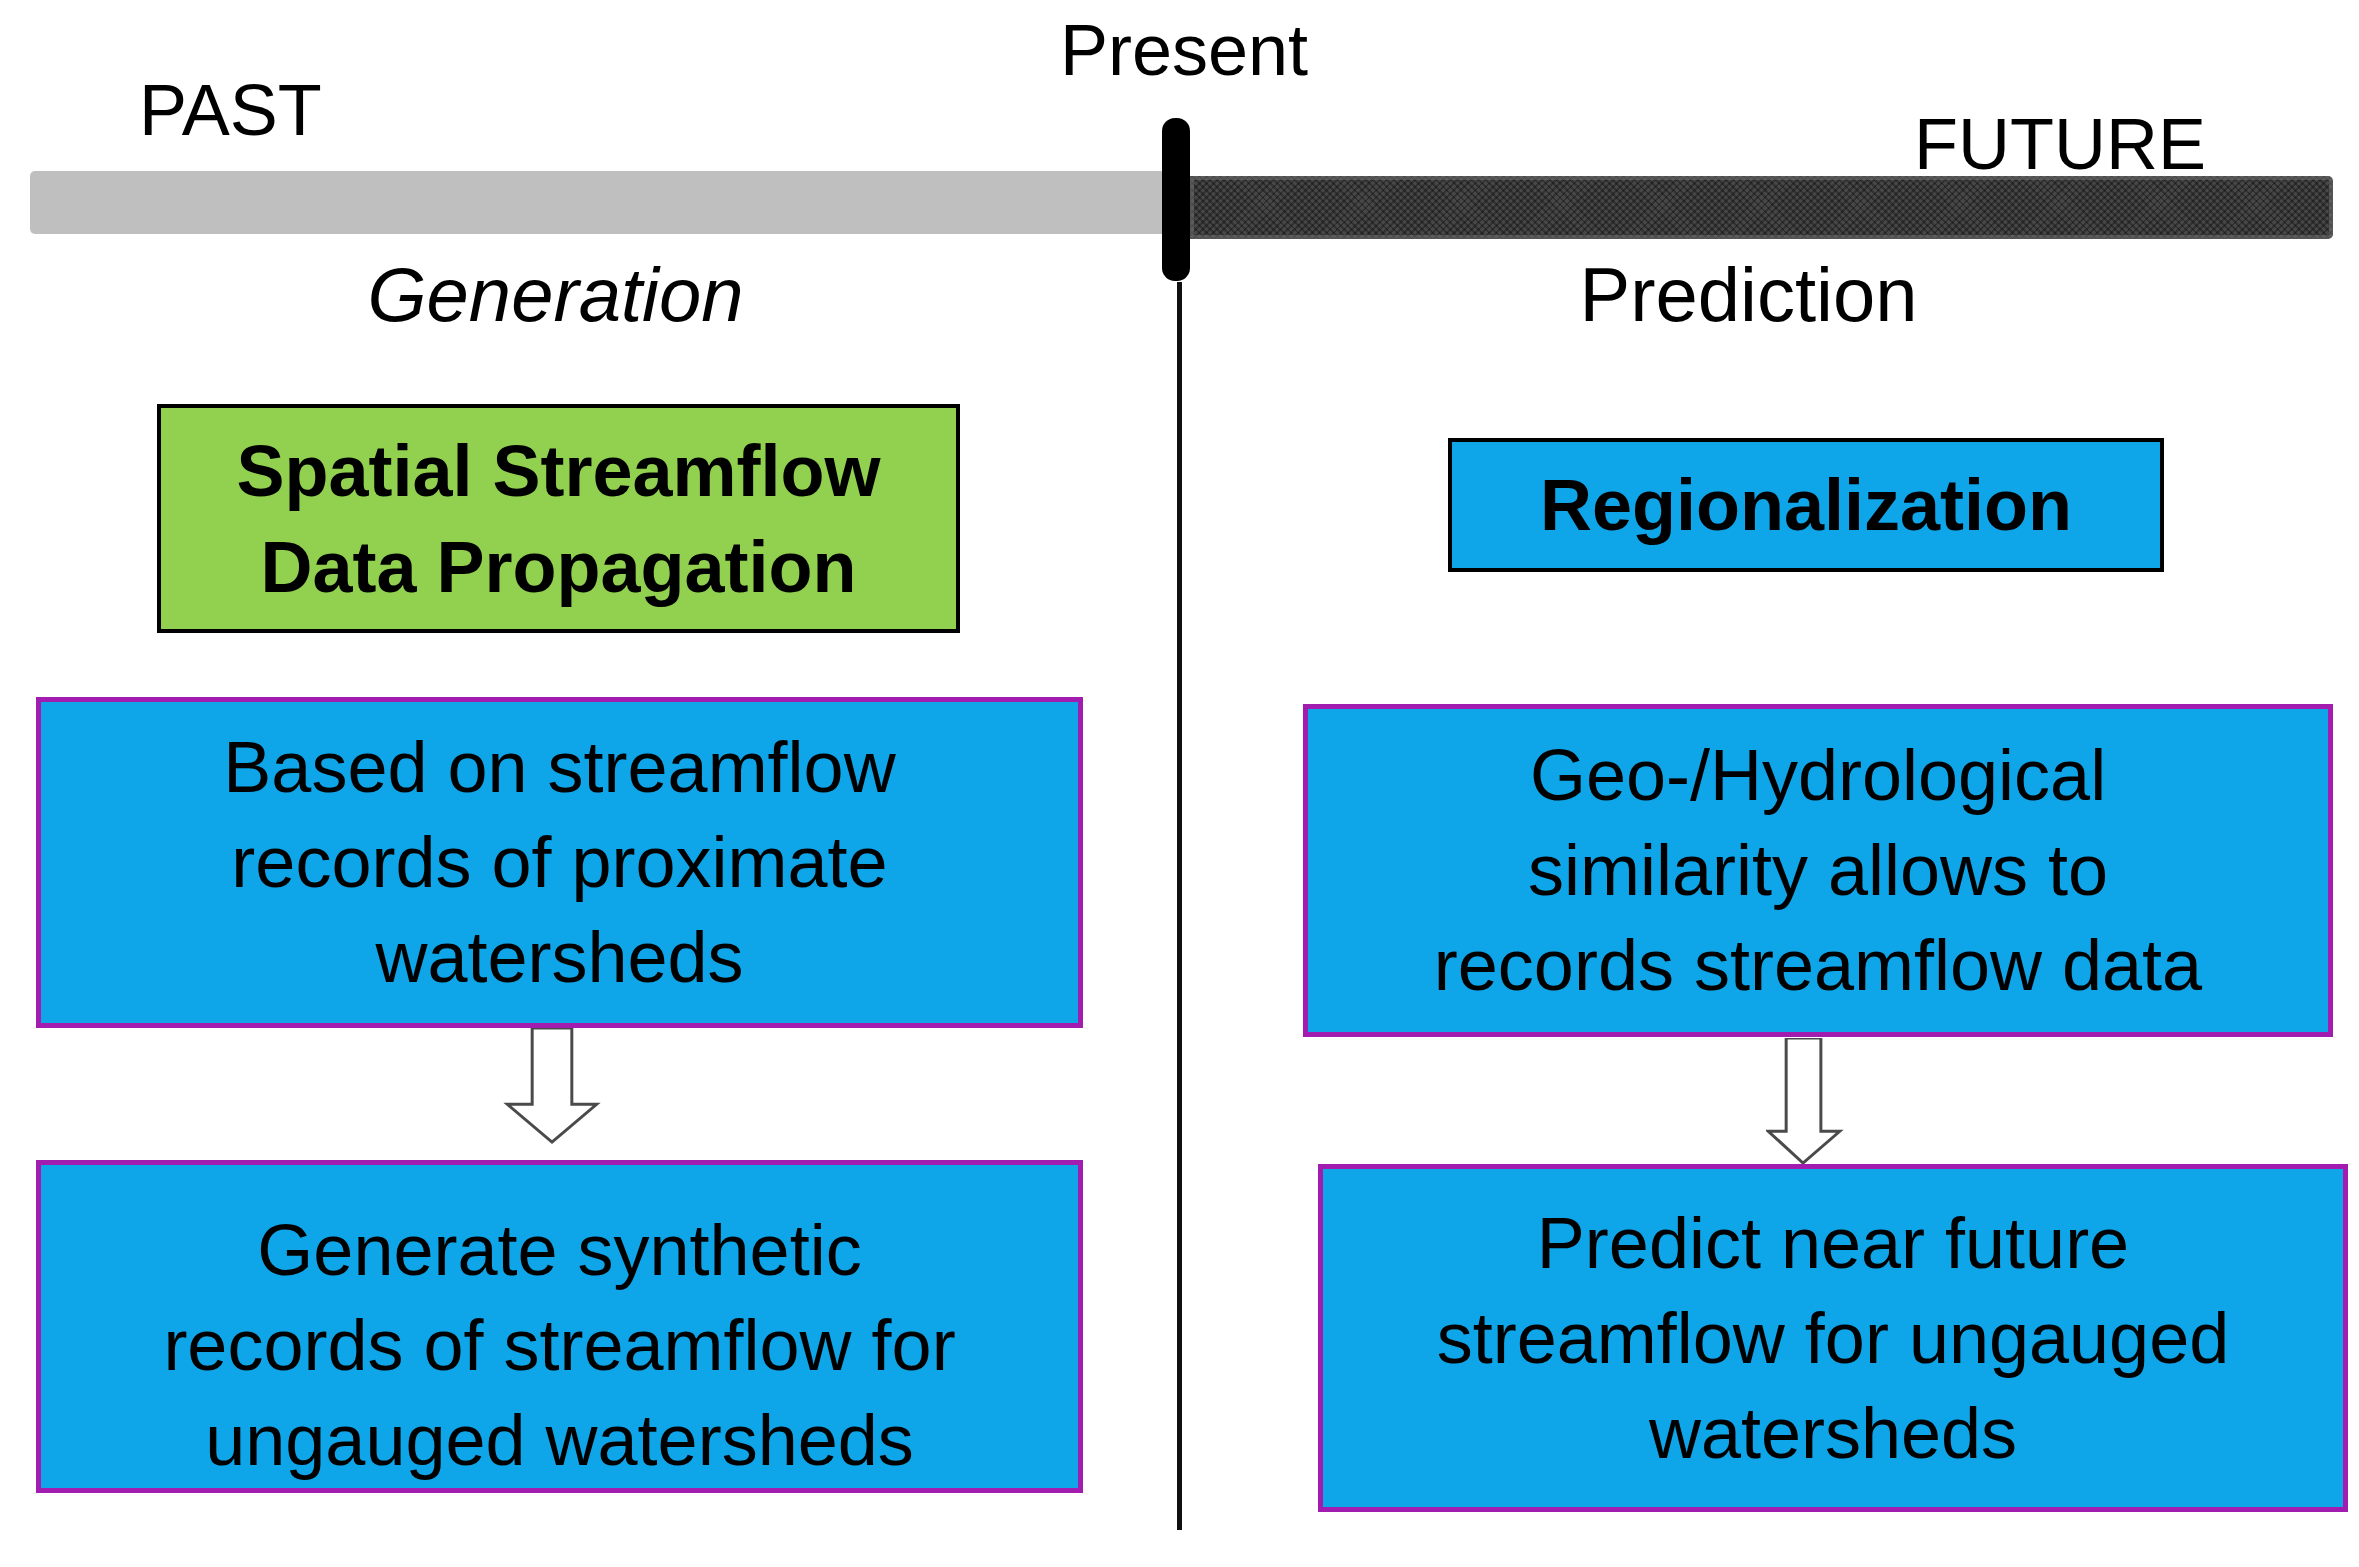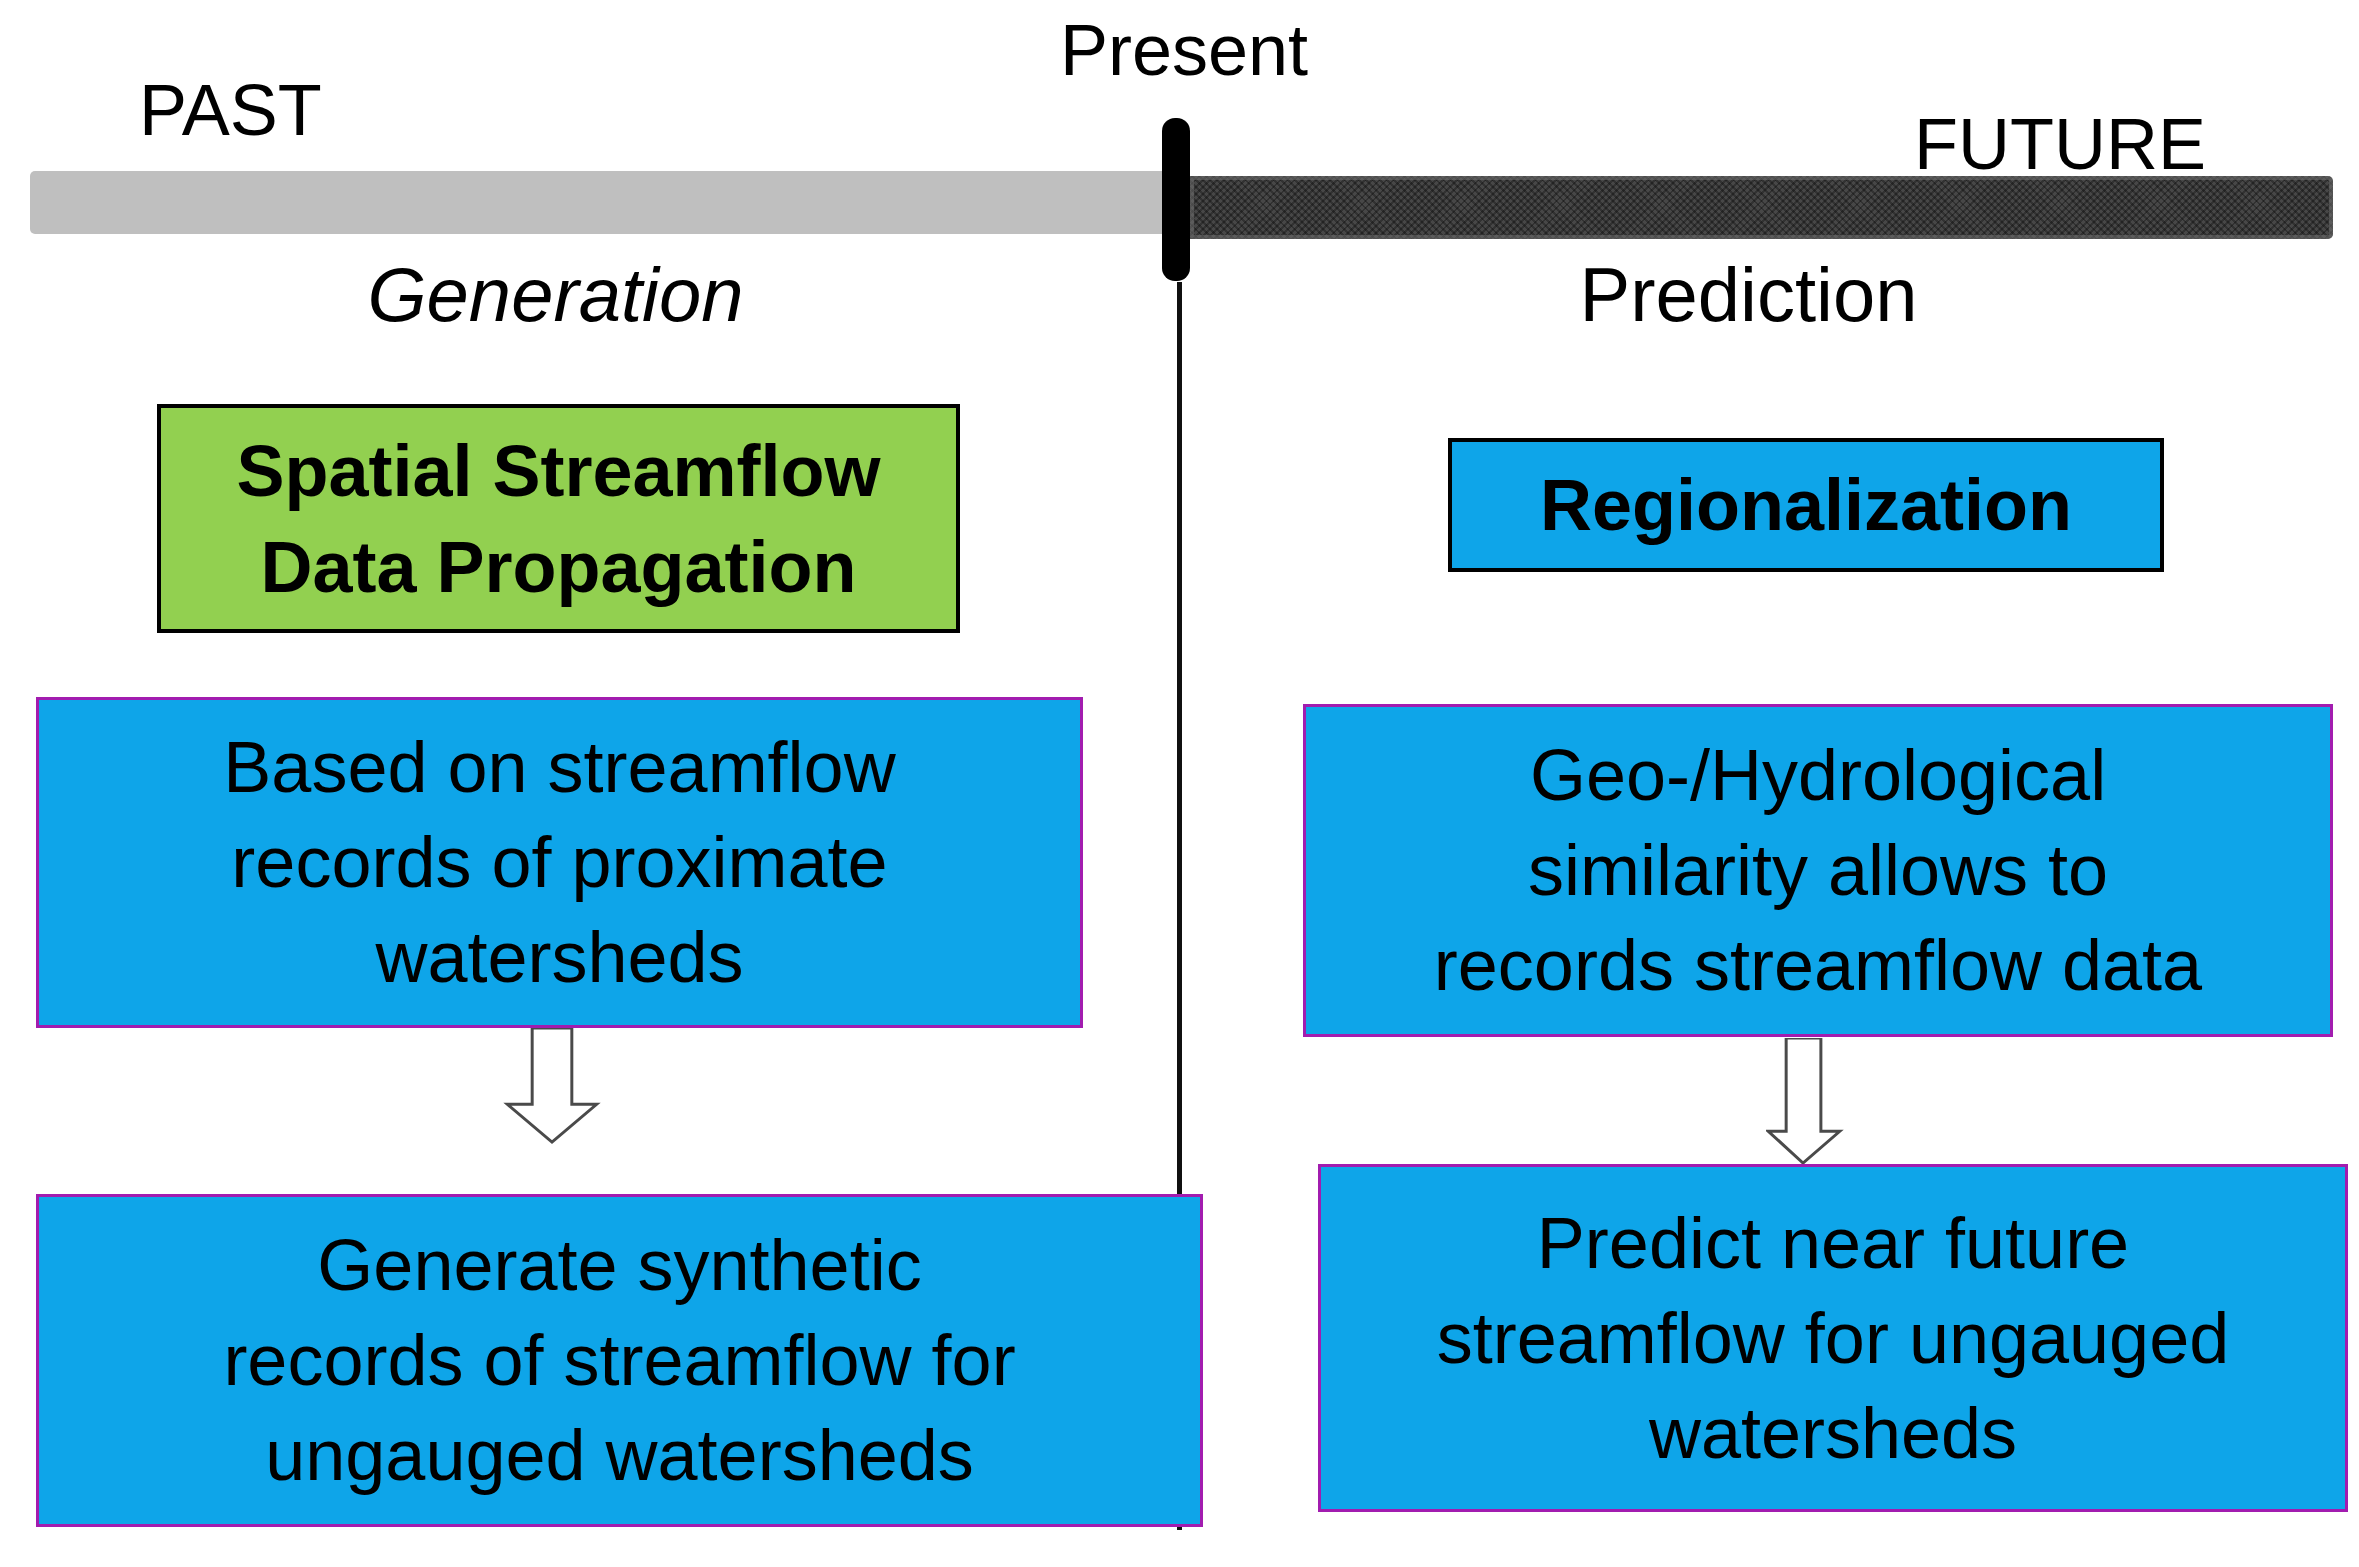--- a/index.html
+++ b/index.html
@@ -79,23 +79,23 @@
   }
   .box-method {
     border: 4px solid #000000;
   }
   .box-method .box-text {
     font-weight: bold;
     line-height: 96px;
   }
   .box-green   { left: 157px;  top: 404px;  width: 803px;  height: 229px; background: #92d050; }
   .box-region  { left: 1448px; top: 438px;  width: 716px;  height: 134px; }
-  .box-plain   { border: 3px solid #a21caf; }
+  .box-plain   { border: 5px solid #a21caf; }
   .box-l1 { left: 36px;   top: 697px;  width: 1047px; height: 331px; }
-  .box-l2 { left: 36px;   top: 1194px; width: 1167px; height: 333px; }
+  .box-l2 { left: 36px;   top: 1160px; width: 1047px; height: 333px; align-items: flex-end; }
   .box-r1 { left: 1303px; top: 704px;  width: 1030px; height: 333px; }
   .box-r2 { left: 1318px; top: 1164px; width: 1030px; height: 348px; }
 
   .arrow-svg { display: block; }
 </style>
 </head>
 <body>
 
 <div class="canvas">
 

